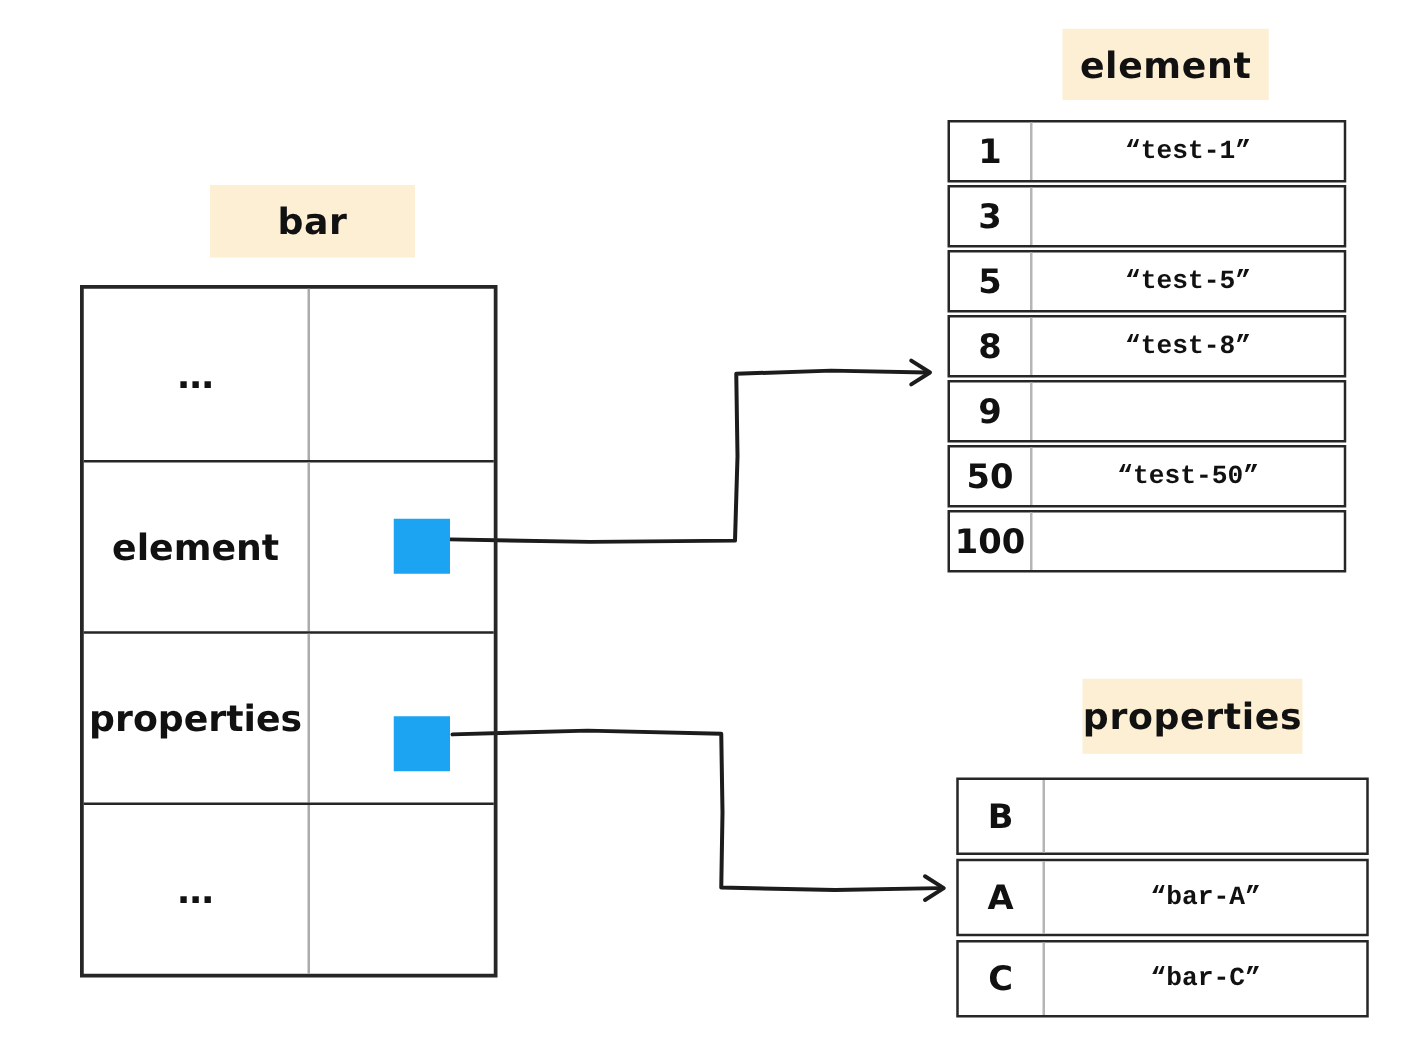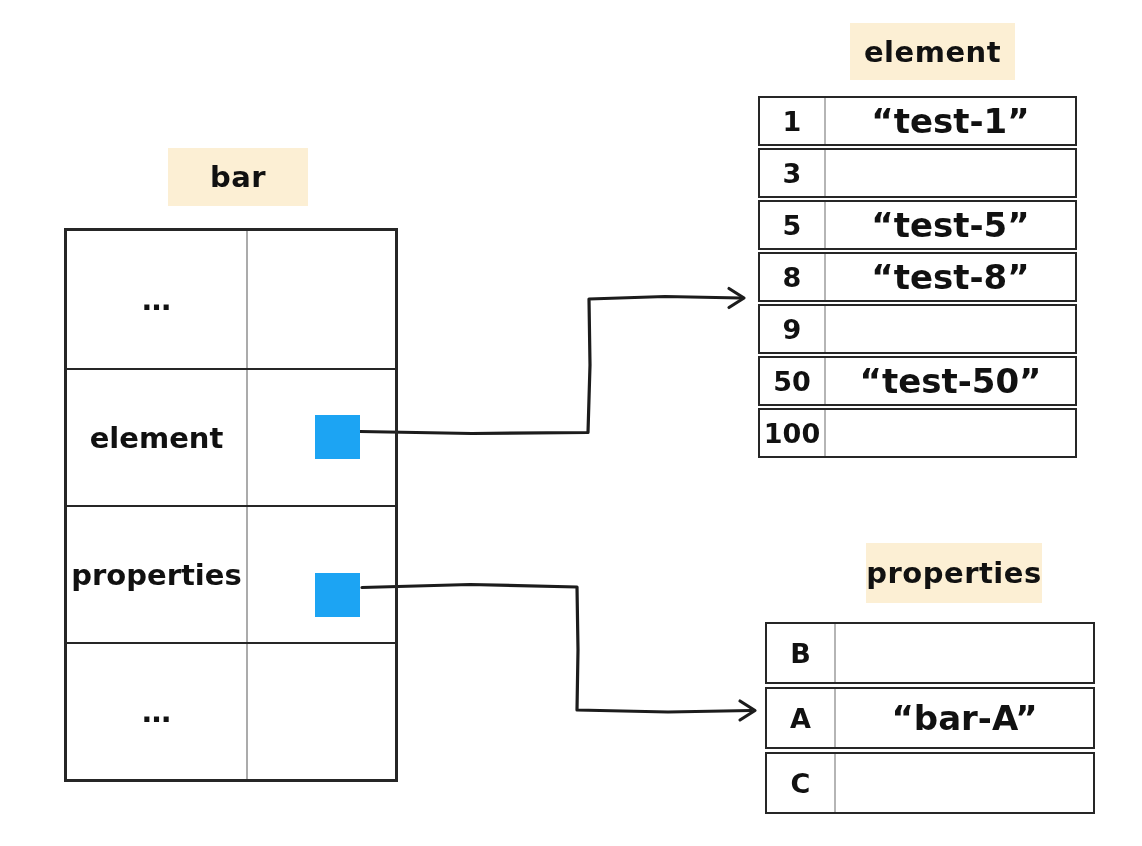--- a/index.html
+++ b/index.html
@@ -17,21 +17,21 @@
   .heading-label {
     position: absolute;
     background: #FCEFD4;
     display: flex;
     align-items: center;
     justify-content: center;
     font-size: 29px;
     font-weight: 600;
     letter-spacing: 0.5px;
   }
-  .bar-label        { left: 168px; top: 148px; width: 140px; height: 58px; }
+  .bar-label        { left: 168px; top: 148px; width: 164px; height: 58px; }
   .element-label    { left: 850px; top:  23px; width: 165px; height: 57px; }
   .properties-label { left: 866px; top: 543px; width: 176px; height: 60px; }
 
   
   .bar-table {
     position: absolute;
     left: 64px; top: 228px;
     width: 334px; height: 554px;
     border: 3px solid #262626;
     box-sizing: border-box;
@@ -80,22 +80,23 @@
     display: flex;
     align-items: center;
     justify-content: center;
     font-size: 27px;
     font-weight: 600;
   }
   .kv-val {
     display: flex;
     align-items: center;
     justify-content: center;
-    font-size: 34px;
+    font-size: 21px;
     font-weight: 600;
+    font-family: Liberation Mono, monospace;
   }
 
   
   .arrows-layer {
     position: absolute;
     left: 0; top: 0;
     width: 1142px; height: 846px;
     pointer-events: none;
   }
 </style>
@@ -181,16 +182,17 @@
   <div class="kv-table properties-table">
     <div class="kv-row">
       <div class="kv-key">B</div>
     </div>
     <div class="kv-row">
       <div class="kv-key">A</div>
       <div class="kv-val">“bar-A”</div>
     </div>
     <div class="kv-row">
       <div class="kv-key">C</div>
+      <div class="kv-val">“bar-C”</div>
     </div>
   </div>
 
 </div>
 
 </body></html>

